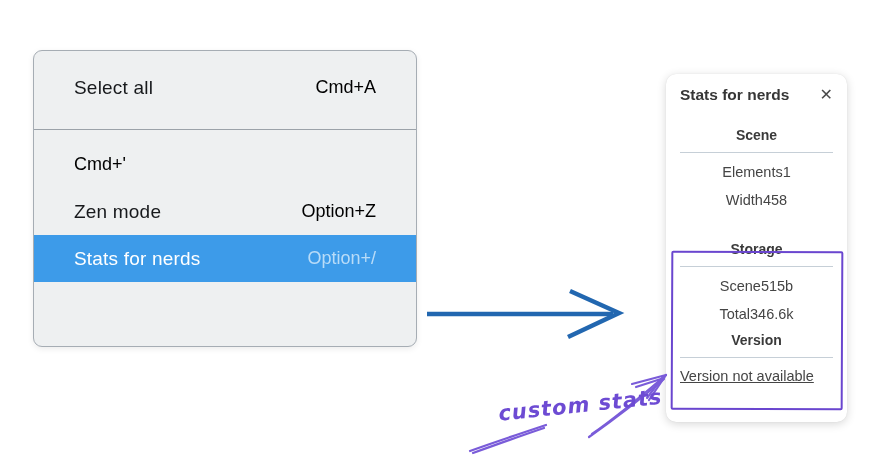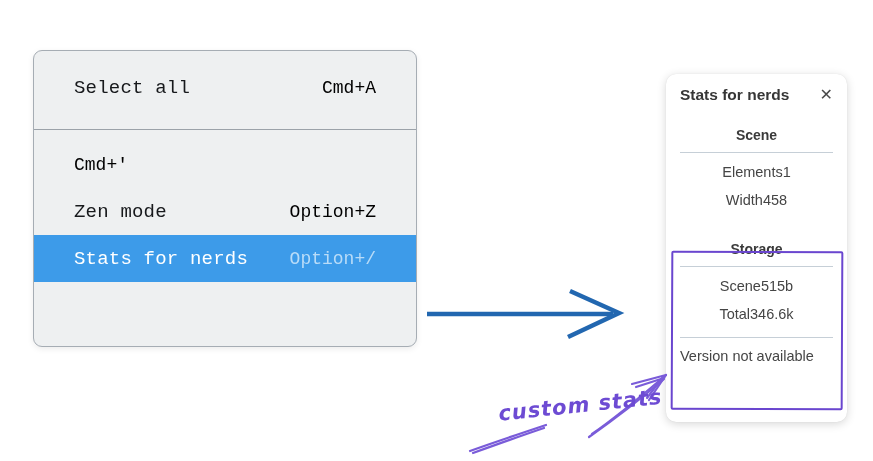--- a/index.html
+++ b/index.html
@@ -14,21 +14,20 @@
   
   .context-menu {
     position: absolute;
     left: 33px; top: 50px;
     width: 384px; height: 297px;
     background: #eef0f1;
     border: 1px solid #a6adb4;
     border-radius: 9px;
     box-shadow: 0 2px 6px rgba(0,0,0,0.08);
     overflow: hidden;
-    font-family: Liberation Mono, monospace;
   }
   .menu-item {
     height: 47px;
     display: flex;
     align-items: center;
     justify-content: space-between;
     padding: 0 40px;
     cursor: default;
   }
   .menu-item .mi-label {
@@ -108,20 +107,21 @@
     justify-content: center;
     font-size: 14.5px;
     color: #454545;
     line-height: 28px;
   }
   .panel-note {
     font-size: 14.5px;
     color: #454545;
     line-height: 26px;
     margin-top: 2px;
+    text-decoration: underline;
   }
   .custom-stats-box {
     position: absolute;
     left: 5px; top: 177px;
     width: 172px; height: 159px;
     border: 2px solid #6a46cf;
     border-radius: 2px;
     transform: rotate(0.25deg);
     pointer-events: none;
   }
@@ -194,20 +194,21 @@
   <hr class="section-sep">
   <div class="stat-row">
     <span>Scene</span>
     <span>515b</span>
   </div>
   <div class="stat-row">
     <span>Total</span>
     <span>346.6k</span>
   </div>
 
+  <div class="section-heading h-version">Version</div>
   <hr class="section-sep">
   <div class="panel-note">Version not available</div>
 
   <div class="custom-stats-box"></div>
 </div>
 
 <svg class="annotation-arrow-svg" viewBox="0 0 250 101">
   <g stroke="#7a5cd9" stroke-width="2.2" fill="none" stroke-linecap="round">
     <path d="M 30 91 C 55 82, 85 72, 106 65"></path>
     <path d="M 33 93 C 58 84, 86 74, 104 68"></path>

